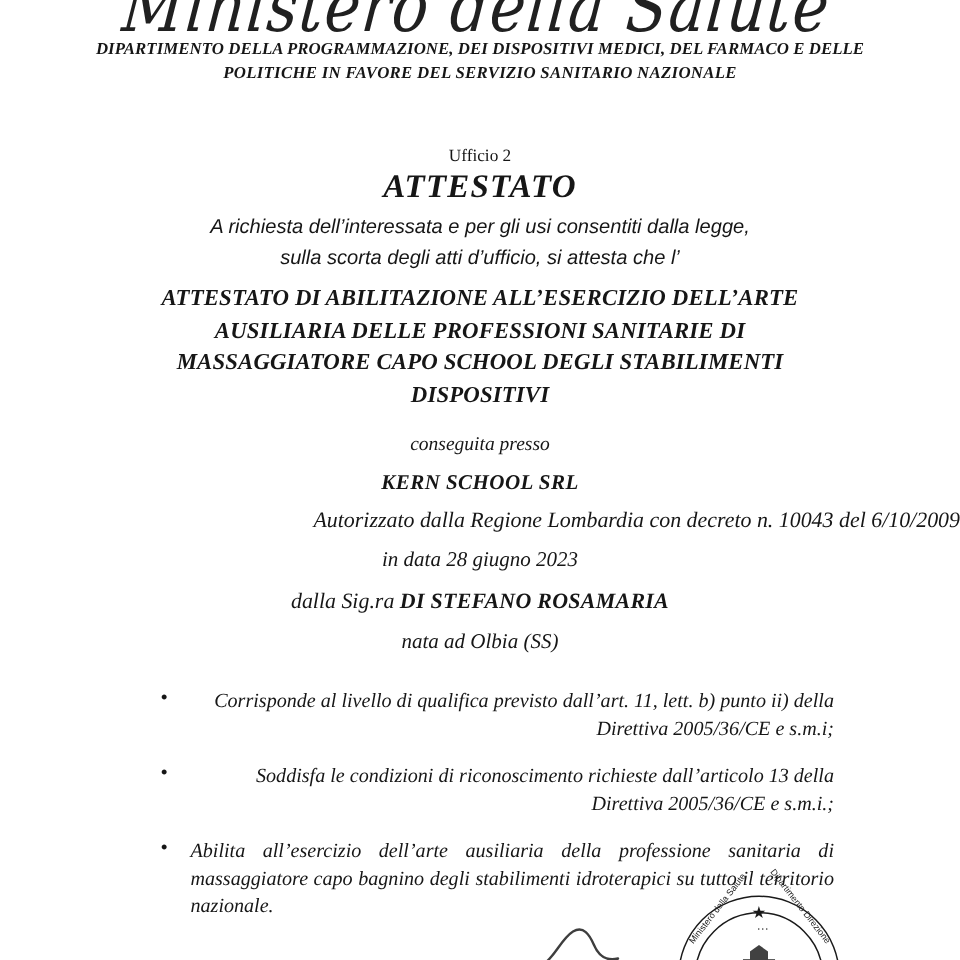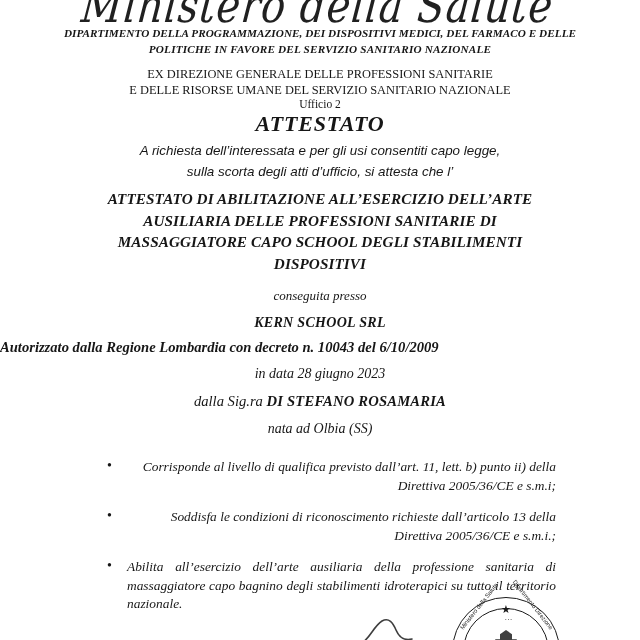--- a/index.html
+++ b/index.html
@@ -132,22 +132,22 @@
     font-weight: bold;
     font-style: italic;
     font-size: 14px;
     letter-spacing: 0.3px;
   }
   .autorizzato {
     position: absolute;
     top: 339px;
     left: 0;
     width: 640px;
-    text-align: left;
-    font-weight: bold;
+    text-align: right;
+    font-weight: normal;
     font-style: italic;
     font-size: 14.6px;
   }
   .in-data {
     position: absolute;
     top: 366px;
     left: 0;
     width: 640px;
     text-align: center;
     font-style: italic;
@@ -292,31 +292,27 @@
 
 <div class="page">
 
   <div class="ministry-script">Ministero della Salute</div>
 
   <div class="dept-block">
     <div class="l1">DIPARTIMENTO DELLA PROGRAMMAZIONE, DEI DISPOSITIVI MEDICI, DEL FARMACO E DELLE</div>
     <div class="l2">POLITICHE IN FAVORE DEL SERVIZIO SANITARIO NAZIONALE</div>
   </div>
 
-  <div class="exdir-block">
-    <div>EX DIREZIONE GENERALE DELLE PROFESSIONI SANITARIE</div>
-    <div>E DELLE RISORSE UMANE DEL SERVIZIO SANITARIO NAZIONALE</div>
-  </div>
 
   <div class="ufficio">Ufficio 2</div>
 
   <div class="attestato-title">ATTESTATO</div>
 
   <div class="richiesta">
-    <div>A richiesta dell’interessata e per gli usi consentiti capo legge,</div>
+    <div>A richiesta dell’interessata e per gli usi consentiti dalla legge,</div>
     <div>sulla scorta degli atti d’ufficio, si attesta che l’</div>
   </div>
 
   <div class="cert-title">
     <div>ATTESTATO DI ABILITAZIONE ALL’ESERCIZIO DELL’ARTE</div>
     <div>AUSILIARIA DELLE PROFESSIONI SANITARIE DI</div>
     <div>MASSAGGIATORE CAPO SCHOOL DEGLI STABILIMENTI</div>
     <div>DISPOSITIVI</div>
   </div>
 

